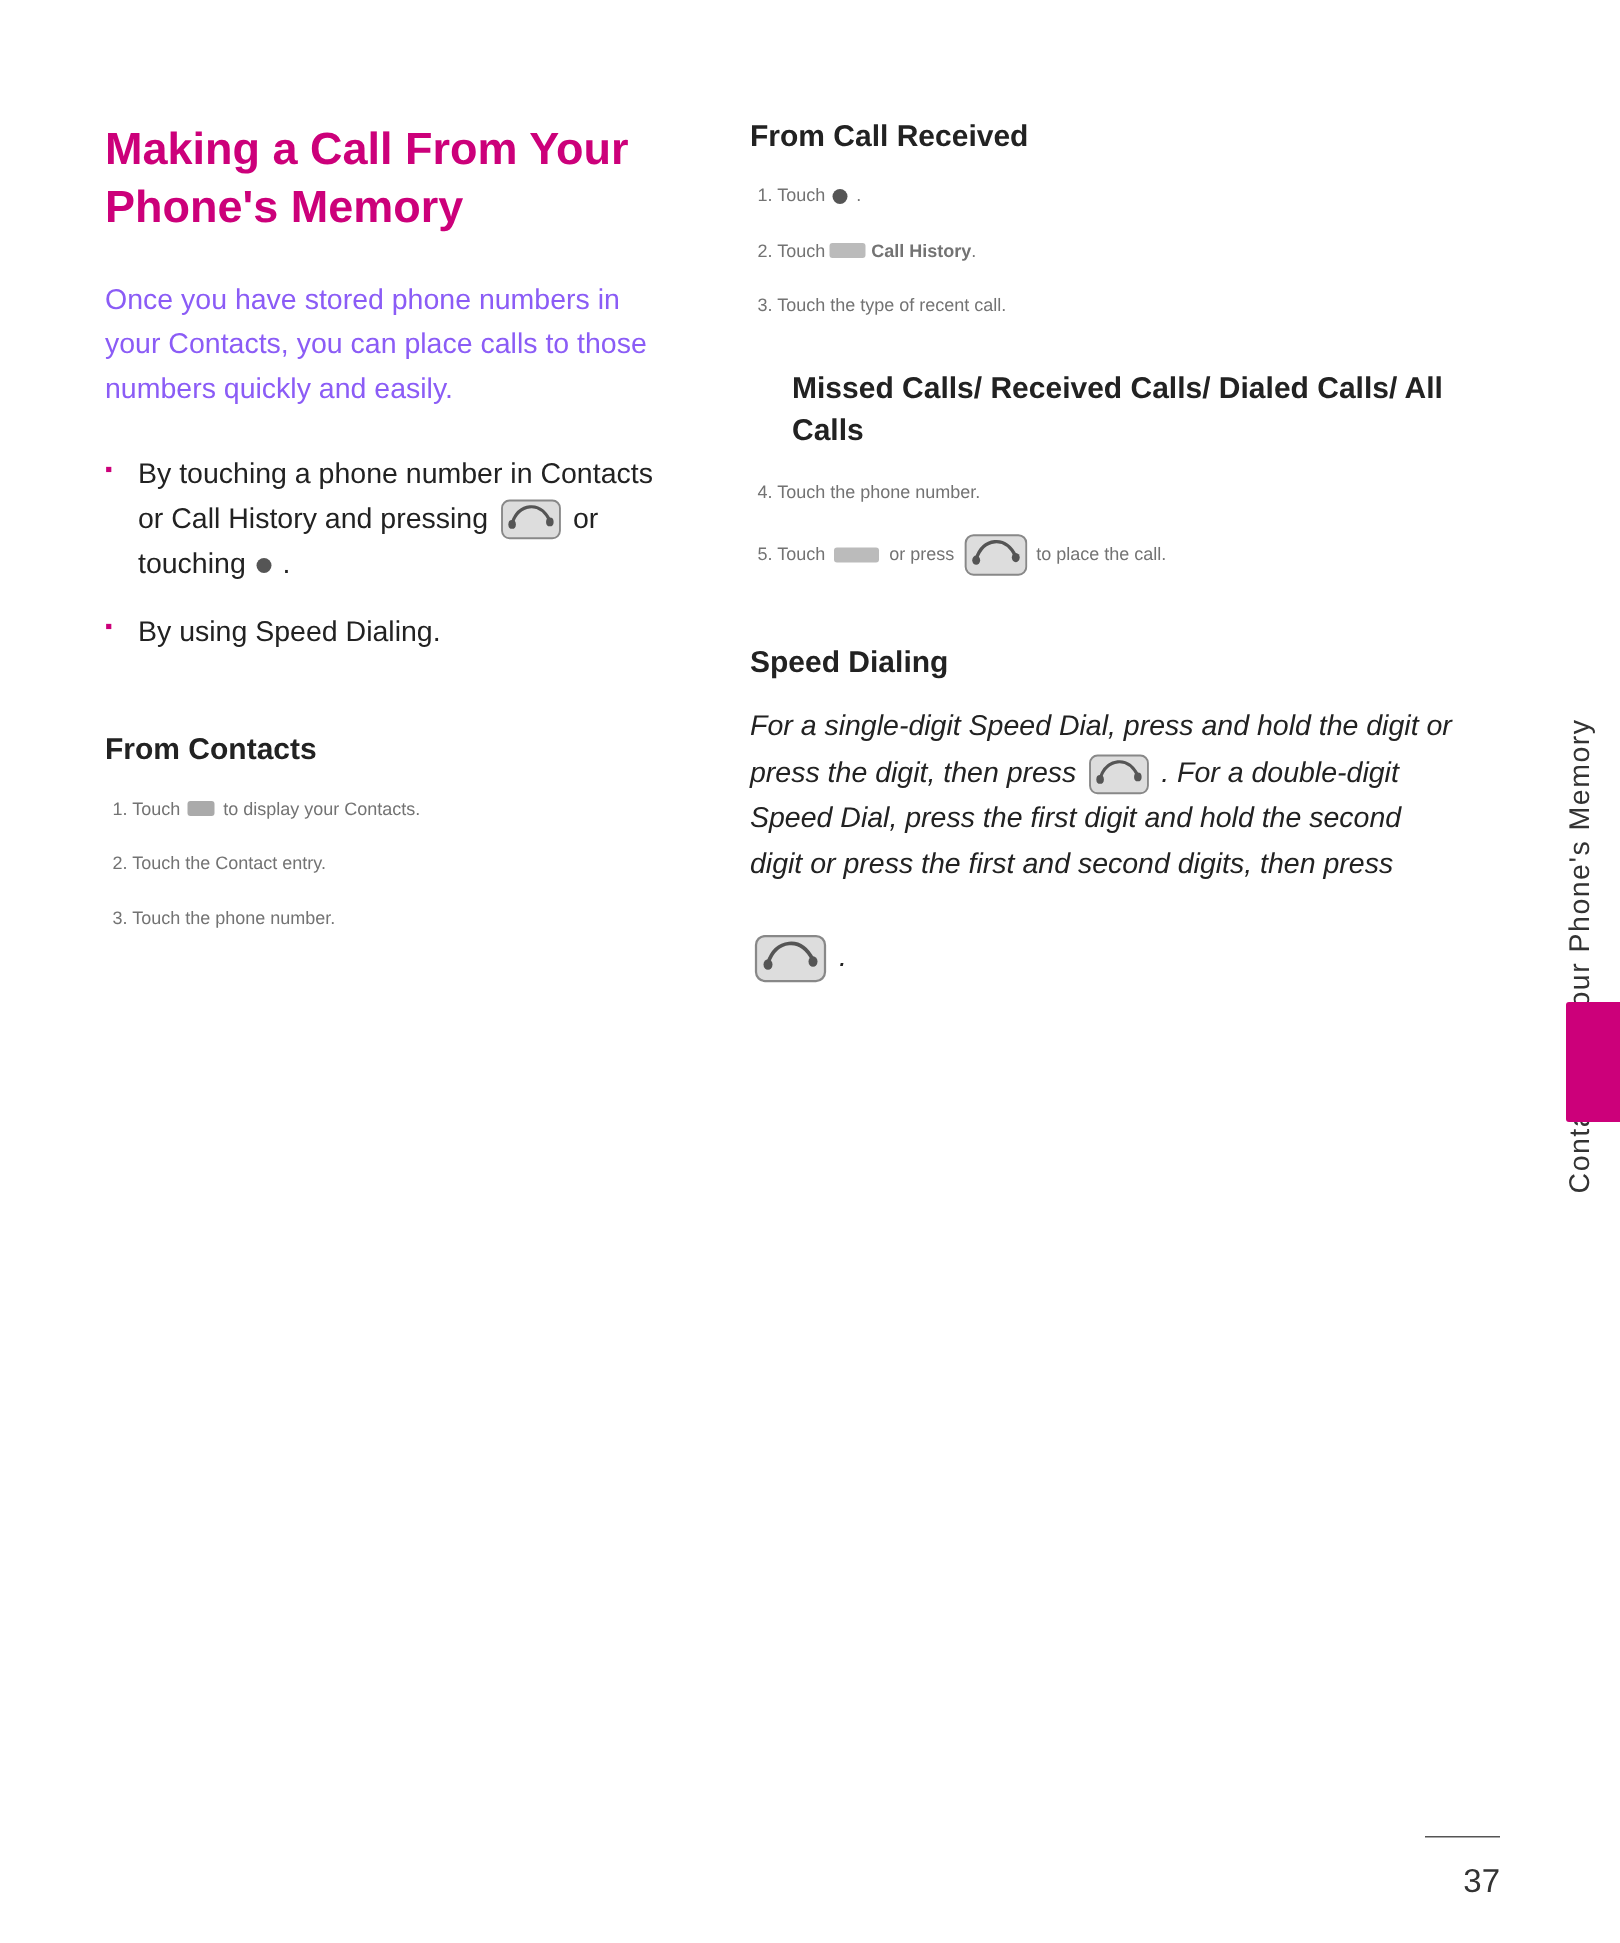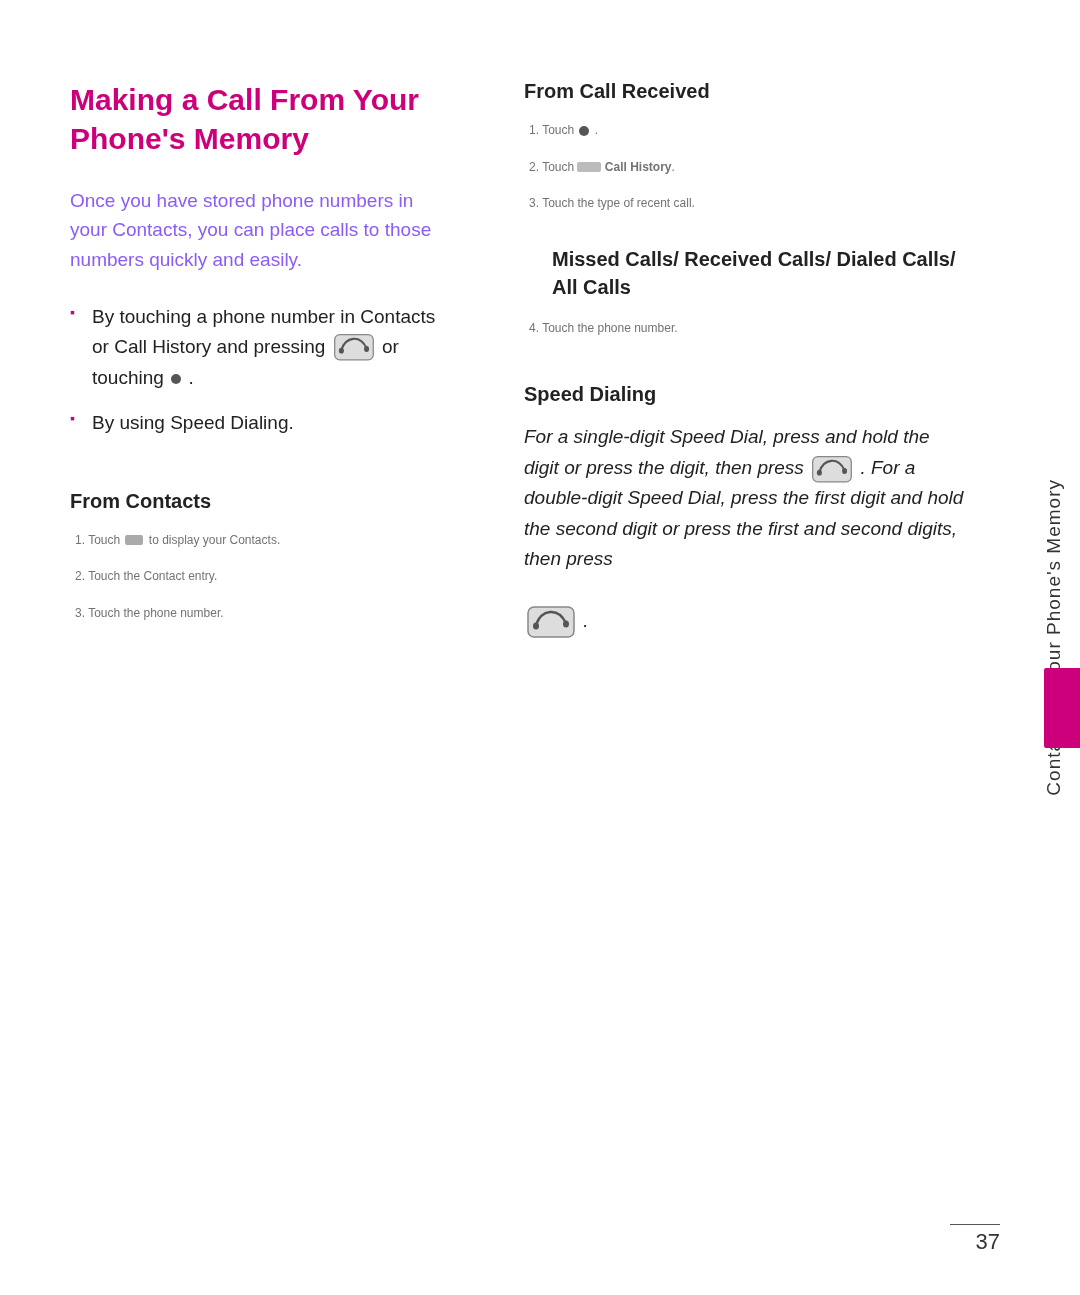--- a/index.html
+++ b/index.html
@@ -53,21 +53,21 @@
       top: 50%;
       margin-top: 20px;
     }
 
     
     .main-content {
       display: flex;
       width: calc(100% - 52px);
       height: 100%;
       padding: 80px 60px 24px 70px;
-      gap: 74px;
+      gap: 50px;
     }
 
     
     .left-col {
       flex: 0 0 380px;
       display: flex;
       flex-direction: column;
       gap: 0;
     }
 
@@ -166,21 +166,21 @@
     .speed-dial-text {
       font-size: 19px;
       line-height: 1.6;
       color: #222;
       font-style: italic;
     }
 
     
     .page-number {
       position: absolute;
-      bottom: 40px;
+      bottom: 28px;
       right: 80px;
       font-size: 22px;
       color: #333;
     }
 
     .divider-line {
       position: absolute;
       bottom: 70px;
       right: 80px;
       width: 50px;
@@ -272,20 +272,34 @@
         </li>
         <li>3. Touch the type of recent call.</li>
       </ol>
 
       <div class="missed-calls-box">
         <p class="bold-heading">Missed Calls/ Received Calls/ Dialed Calls/ All Calls</p>
       </div>
 
       <ol class="numbered-list" style="list-style:none; padding:0; margin-top:0;">
         <li>4. Touch the phone number.</li>
+        <li>
+          5. Touch
+          <span style="display:inline-block;width:30px;height:10px;background:#bbb;border-radius:2px;vertical-align:middle;margin:0 3px;"></span>
+          or press
+          <span class="handset-svg" style="width:44px;height:30px;">
+            <svg viewBox="0 0 50 34" xmlns="http://www.w3.org/2000/svg">
+              <rect x="2" y="2" width="46" height="30" rx="6" fill="#ddd" stroke="#888" stroke-width="1.5"></rect>
+              <path d="M10 20 Q14 8 24 7 Q34 6 40 18" stroke="#555" stroke-width="2.5" fill="none" stroke-linecap="round"></path>
+              <ellipse cx="10" cy="21" rx="3" ry="3.5" fill="#555"></ellipse>
+              <ellipse cx="40" cy="19" rx="3" ry="3.5" fill="#555"></ellipse>
+            </svg>
+          </span>
+          to place the call.
+        </li>
       </ol>
 
       <div class="speed-dial-section">
         <p class="subheading">Speed Dialing</p>
         <p class="speed-dial-text">
           For a single-digit Speed Dial, press and hold the digit or press the digit, then press
           <span class="handset-svg" style="width:42px;height:28px;">
             <svg viewBox="0 0 50 34" xmlns="http://www.w3.org/2000/svg">
               <rect x="2" y="2" width="46" height="30" rx="6" fill="#ddd" stroke="#888" stroke-width="1.5"></rect>
               <path d="M10 20 Q14 8 24 7 Q34 6 40 18" stroke="#555" stroke-width="2.5" fill="none" stroke-linecap="round"></path>

